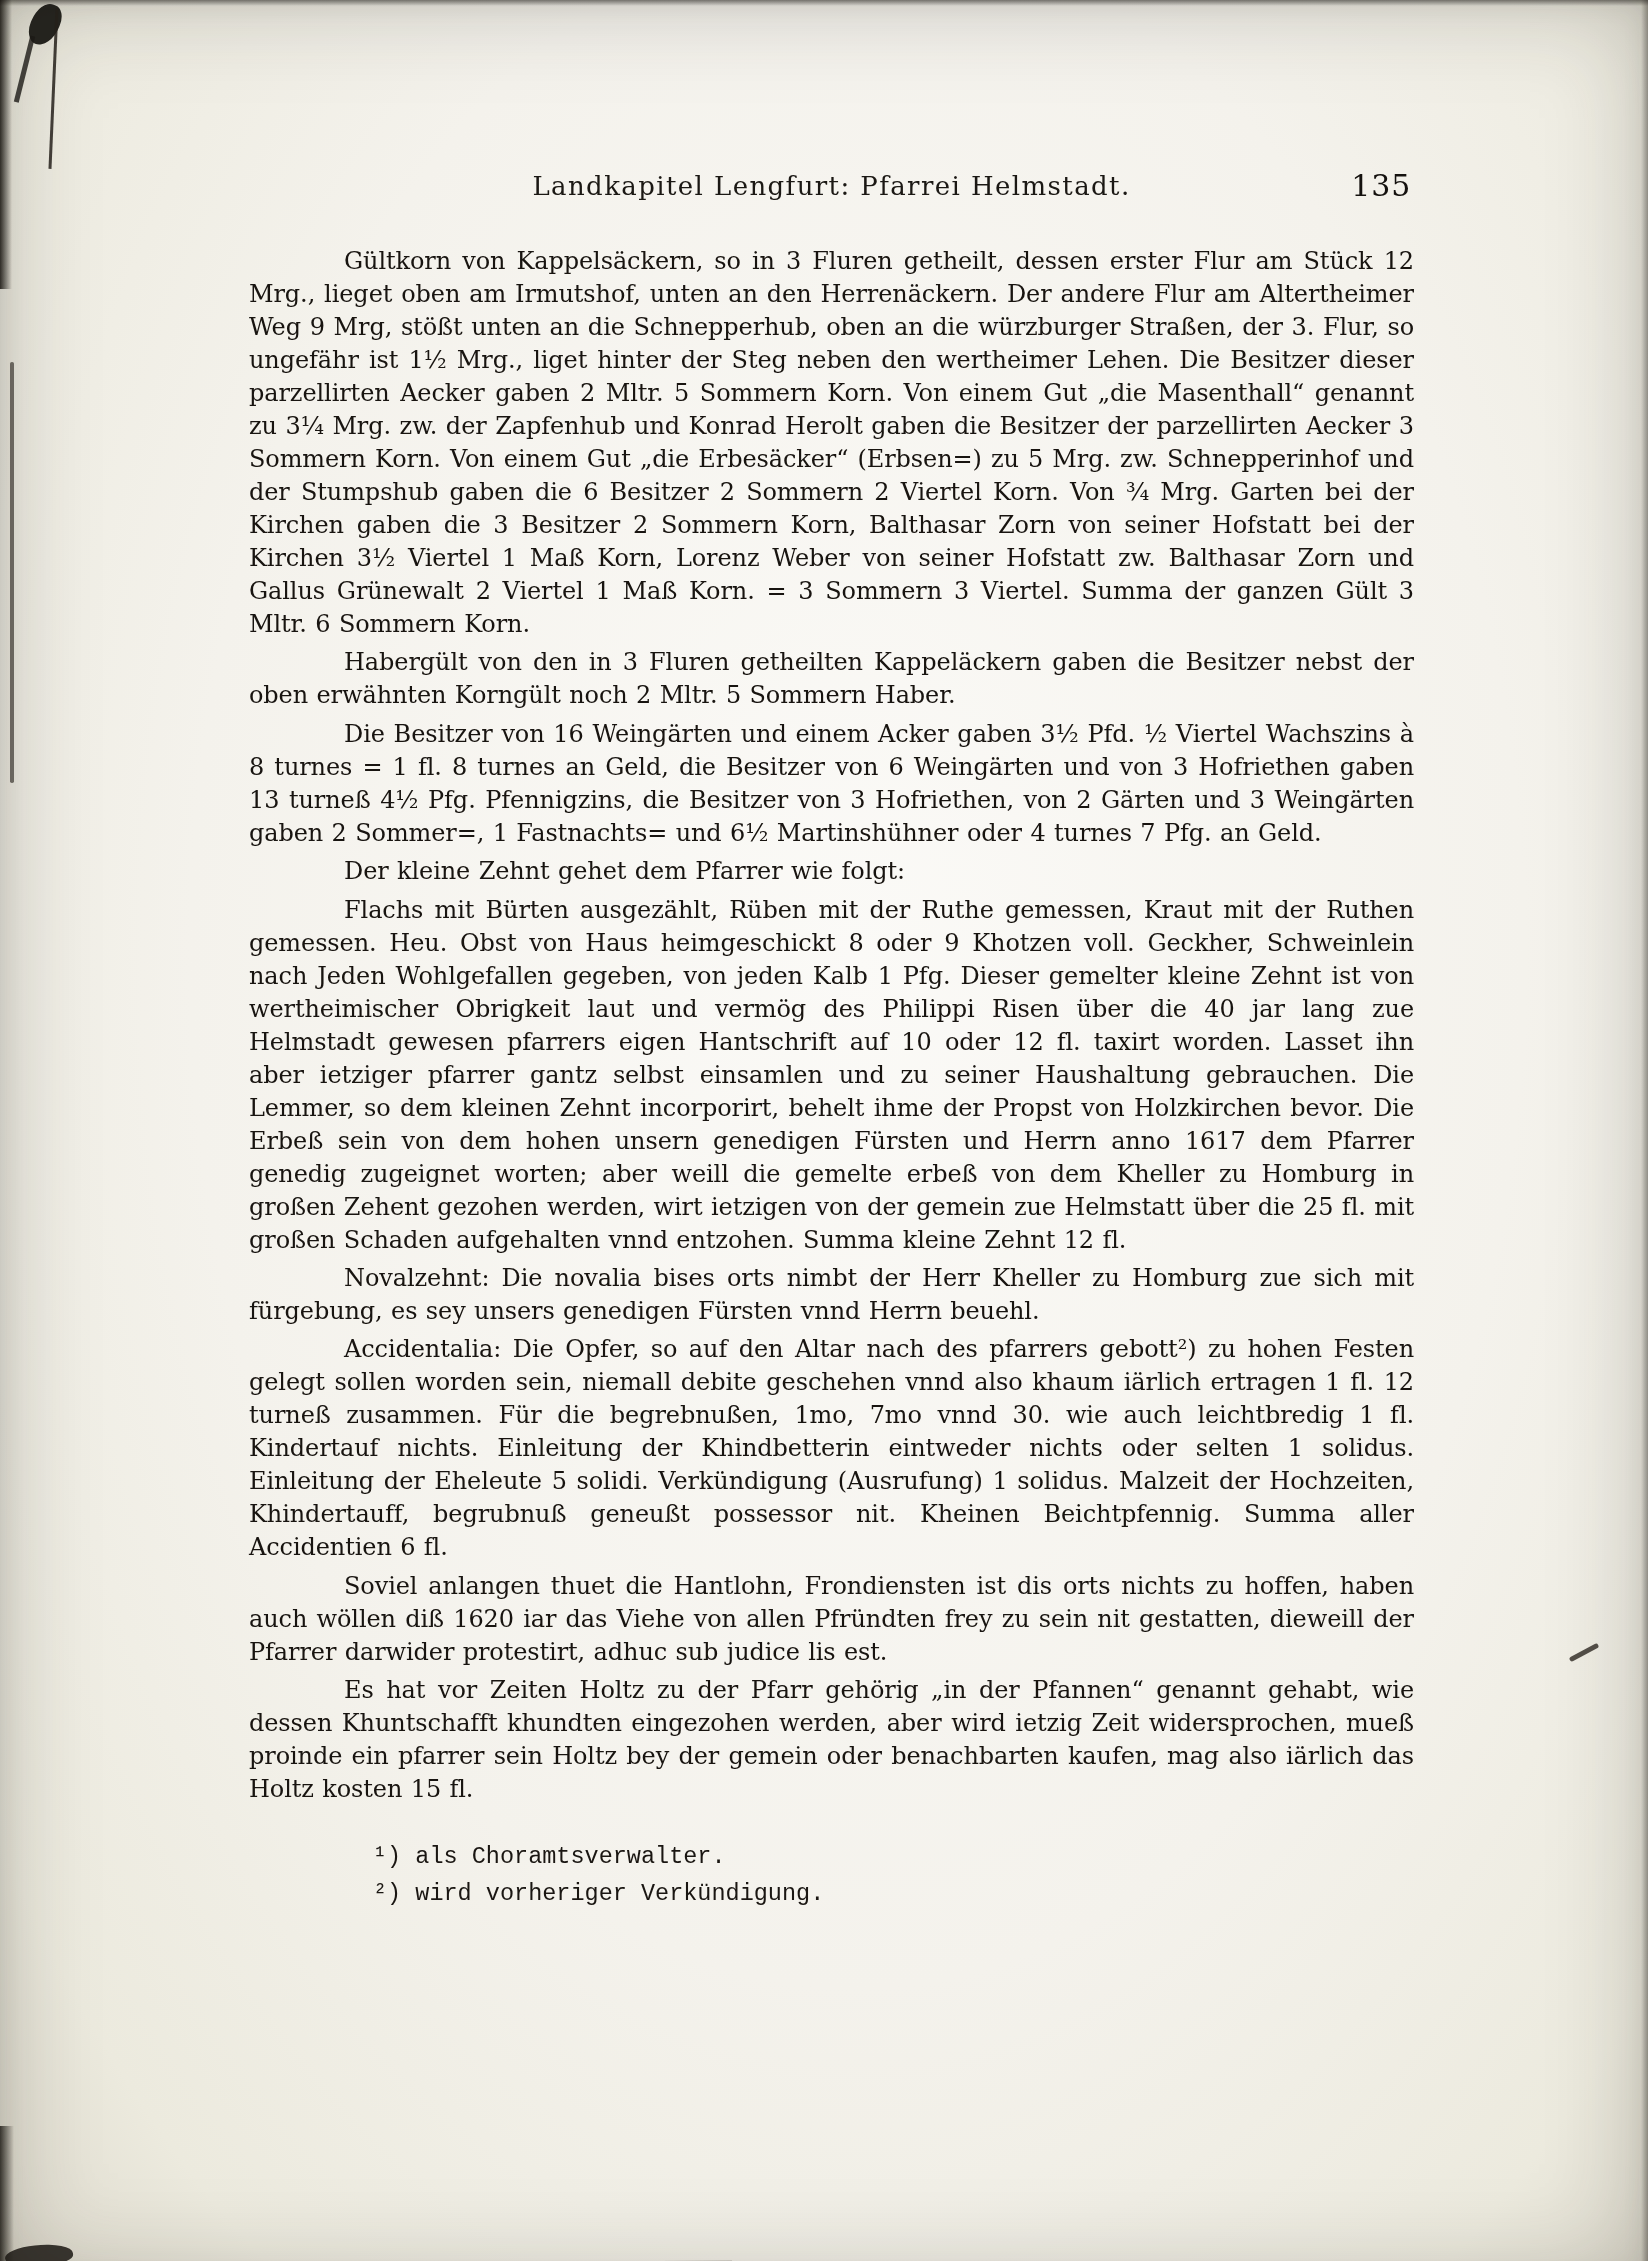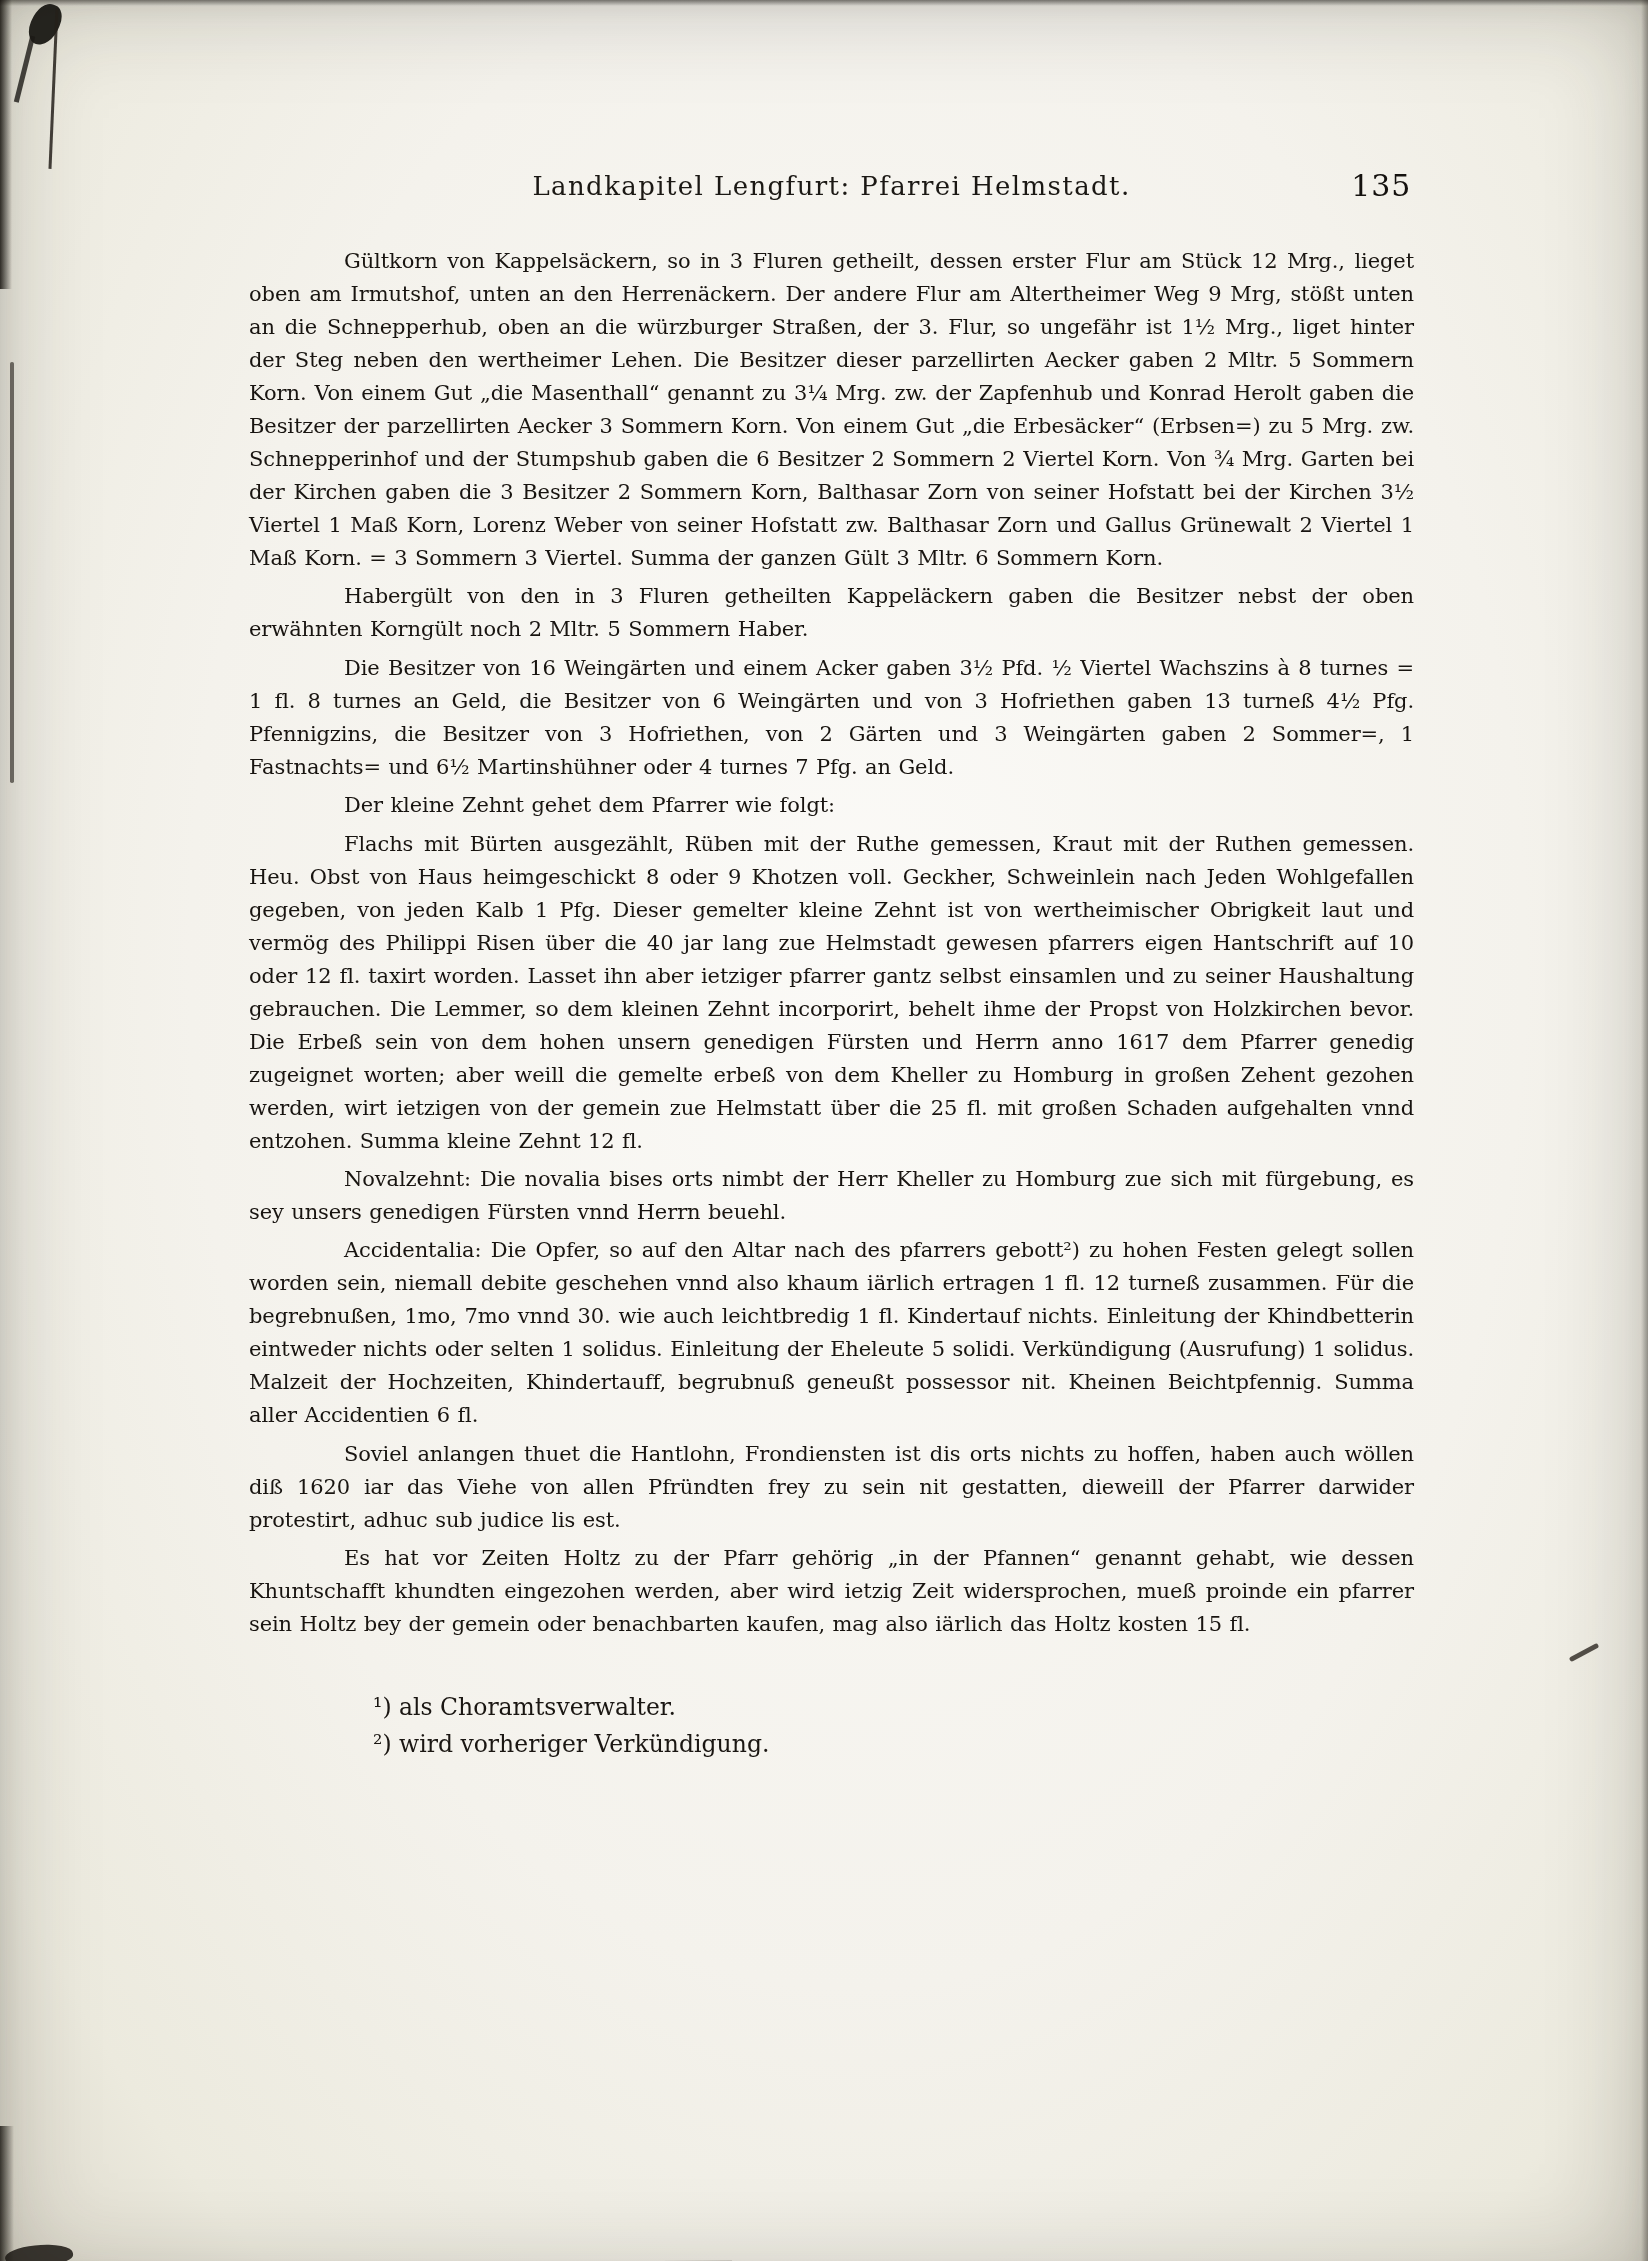--- a/index.html
+++ b/index.html
@@ -46,33 +46,34 @@
 
   
   .text-block {
     position: absolute;
     left: 249px;
     top: 245px;
     width: 1165px;
   }
   .para {
     margin: 0 0 5.4px 0;
-    font-size: 21px;
+    font-size: 24px;
     line-height: 33px;
     text-align: justify;
     text-indent: 95px;
     letter-spacing: -0.1px;
     word-spacing: 0.9px;
     color: #181410;
   }
 
   
   .footnotes {
-    margin-top: 51px;
+    margin-top: 35px;
     padding-left: 124px;
+    font-family: Liberation Mono, monospace;
   }
   .footnote {
     margin: 0 0 6.3px 0;
     font-size: 23.5px;
     line-height: 31px;
     color: #1a1612;
   }
 
   
   .artifact { position: absolute; pointer-events: none; }

